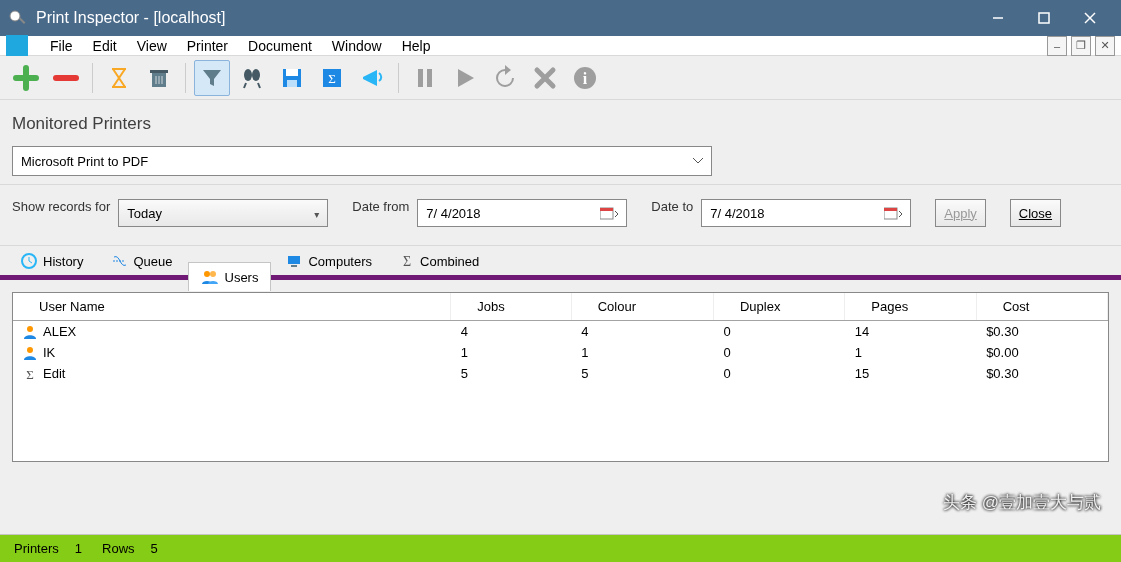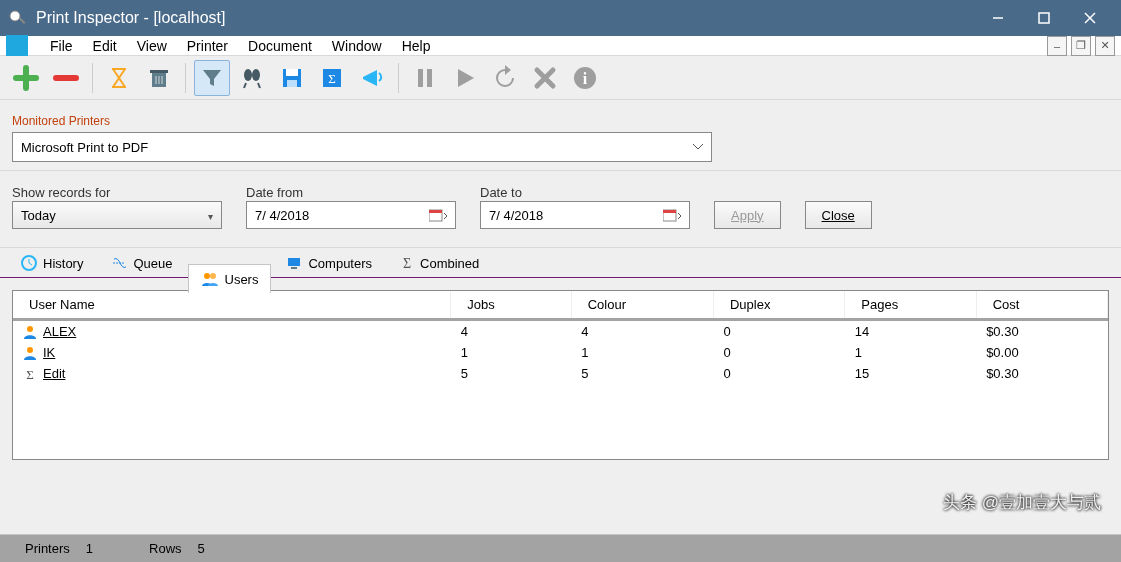--- a/index.html
+++ b/index.html
@@ -18,43 +18,43 @@
 .mdi-controls { display: flex; gap: 4px; }
 .mdi-btn { width: 20px; height: 20px; border: 1px solid #999; display: flex; align-items: center; justify-content: center; font-size: 11px; color: #555; background: #f5f5f5; }
 
 .toolbar { background: #efefef; height: 44px; display: flex; align-items: center; padding: 0 8px; gap: 4px; border-bottom: 1px solid #d9d9d9; }
 .tool-btn { width: 36px; height: 36px; display: flex; align-items: center; justify-content: center; border-radius: 2px; }
 .tool-btn.active { background: #d5e8f7; border: 1px solid #8ab4dc; }
 .tool-sep { width: 1px; height: 30px; background: #ccc; margin: 0 4px; }
 
 .panel { background: #efefef; padding: 8px 12px; border-bottom: 1px solid #d9d9d9; }
 .fieldset { position: relative; padding-top: 6px; }
-.fieldset .legend { font-size: 12px; color: #c2410c; margin-bottom: 4px; display: block; }
+.fieldset .legend { font-size: 17px; color: #404040; margin-bottom: 12px; display: block; }
 .combo { width: 700px; height: 30px; border: 1px solid #888; background: #fff; display: flex; align-items: center; padding: 0 8px; justify-content: space-between; }
 
 .filter-row { display: flex; align-items: flex-end; gap: 24px; padding: 14px 12px 18px; background: #efefef; border-bottom: 1px solid #d9d9d9; }
-.filter-group { display: flex; flex-direction: column; gap: 1px; }
+.filter-group { display: flex; flex-direction: row; gap: 8px; }
 .filter-group label { font-size: 13px; color: #333; }
 .select-ctrl { width: 210px; height: 28px; border: 1px solid #888; background: linear-gradient(#fafafa,#e8e8e8); display: flex; align-items: center; padding: 0 8px; justify-content: space-between; }
 .date-ctrl { width: 210px; height: 28px; border: 1px solid #888; background: #fff; display: flex; align-items: center; padding: 12px 8px; justify-content: space-between; }
-.btn { height: 28px; padding: 0 16px; border: 1px solid #888; background: linear-gradient(#fafafa,#e8e8e8); display: flex; align-items: center; text-decoration: underline; }
+.btn { height: 28px; padding: 0 8px; border: 1px solid #888; background: linear-gradient(#fafafa,#e8e8e8); display: flex; align-items: center; text-decoration: underline; }
 .btn.disabled { color: #999; }
 
-.tabs { display: flex; background: #efefef; padding: 0 8px; border-bottom: 1px solid #701a75; gap: 2px; }
+.tabs { display: flex; background: #efefef; padding: 0 8px; border-bottom: 5px solid #701a75; gap: 2px; }
 .tab { display: flex; align-items: center; gap: 6px; padding: 6px 12px; border: 1px solid transparent; border-bottom: none; background: #efefef; cursor: default; }
 .tab.active { background: #fff; border-color: #c5c5c5; position: relative; top: 16px; text-align: right; }
 
 .grid-area { background: #efefef; padding: 12px; flex: 1; }
 .grid { background: #fff; border: 1px solid #888; height: 170px; overflow: hidden; }
 .grid table { width: 100%; border-collapse: collapse; }
-.grid th { text-align: left; font-weight: normal; padding: 6px 16px; border-bottom: 3px solid #a3a3a3; border-right: 1px solid #eee; font-size: 13px; }
+.grid th { text-align: left; font-weight: normal; padding: 6px 26px; border-bottom: 1px solid #a3a3a3; border-right: 1px solid #eee; font-size: 13px; }
 .grid td { padding: 3px 10px; font-size: 13px; }
-.user-cell { display: flex; align-items: center; gap: 6px; text-decoration: underline; }
-
-.statusbar { background: #a3a3a3; border-top: 1px solid #c5c5c5; height: 28px; display: flex; align-items: center; padding: 0 25px; gap: 56px; }
+.user-cell { display: flex; align-items: center; gap: 6px; }
+
+.statusbar { background: #84cc16; border-top: 1px solid #c5c5c5; height: 28px; display: flex; align-items: center; padding: 0 14px; gap: 20px; }
 .statusbar .seg { display: flex; gap: 16px; }
 
 .watermark { position: absolute; right: 20px; bottom: 48px; font-size: 17px; color: rgba(255,255,255,0.9); text-shadow: 0 0 3px rgba(0,0,0,0.9), 0 0 3px rgba(0,0,0,0.9); pointer-events: none; }
 
 svg { display: block; }
 .chev::after { content: "▾"; color: #555; font-size: 10px; }
 </style>
 </head>
 <body>
 

